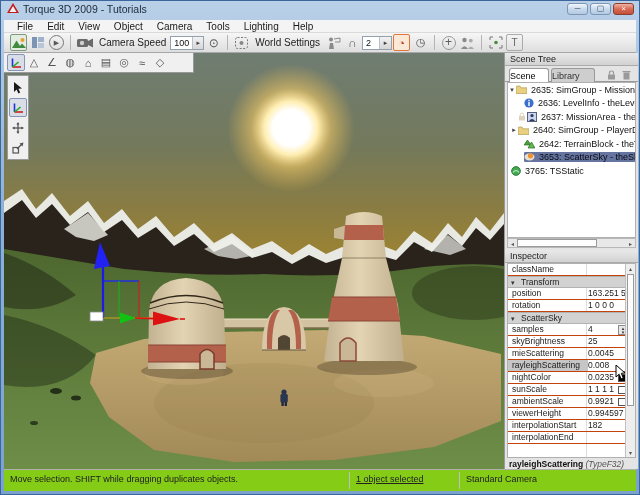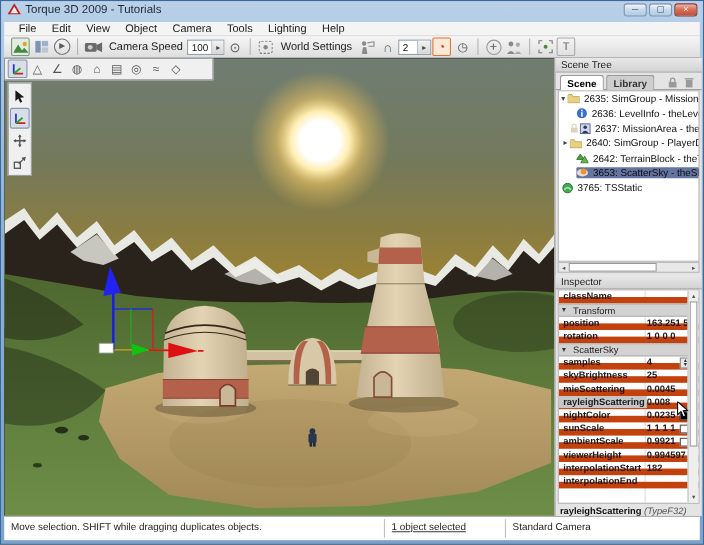--- a/index.html
+++ b/index.html
@@ -48,56 +48,56 @@
     box-sizing:border-box;padding:1px;}
   .pbtn{width:18px;height:19px;display:flex;align-items:center;justify-content:center;margin:1px auto;
     border:1px solid transparent;border-radius:2px;box-sizing:border-box;}
   .pbtn.sel{background:#d8dde6;border-color:#8495b5;}
   
   .rpanel{position:absolute;left:500px;top:0;width:134px;height:100%;background:#e4e4e4;
     border-left:1px solid #9a9a9a;box-sizing:border-box;}
   .phdr{height:13px;background:linear-gradient(#e9e9e9,#d2d2d2);border-bottom:1px solid #aaa;
     font-size:9px;color:#222;padding:1px 0 0 5px;box-sizing:border-box;}
   .tabs{position:absolute;left:0;top:13px;right:0;height:16px;border-bottom:1px solid #9a9a9a;box-sizing:border-box;}
-  .tab{position:absolute;top:2px;height:14px;font-size:9px;text-align:center;line-height:14px;
-    border:1px solid #9a9a9a;border-bottom:none;border-radius:3px 3px 0 0;box-sizing:border-box;font-weight:bold;}
+  .tab{position:absolute;top:2px;height:14px;font-size:9px;line-height:14px;
+    border:1px solid #9a9a9a;border-bottom:none;border-radius:3px 3px 0 0;box-sizing:border-box;}
   .tab.active{background:#fff;z-index:2;}
   .tab.idle{background:#cecece;color:#333;}
   .treelist{position:absolute;left:2px;top:29px;right:2px;height:156px;background:#fff;
     border:1px solid #b0b0b0;box-sizing:border-box;overflow:hidden;}
   .trow{height:13.5px;display:flex;align-items:center;white-space:nowrap;overflow:hidden;font-size:9px;color:#111;}
   .trow .lbl{padding-left:3px;}
   .texp{width:8px;font-size:7px;color:#444;text-align:center;flex:none;}
   .tico{flex:none;margin-right:1px;}
   .sel-row{background:#66759f;border-radius:1px;display:flex;align-items:center;color:#0a0a14;padding-right:4px;}
   .hscroll{position:absolute;left:2px;right:2px;top:185px;height:10px;background:#e8e8e8;border:1px solid #b8b8b8;
     box-sizing:border-box;display:flex;align-items:center;font-size:6px;color:#555;}
   .hthumb{height:6px;background:#fdfdfd;border:1px solid #9a9a9a;flex:none;}
   
   .insp-body{position:absolute;left:2px;right:2px;top:210px;height:195px;background:#fff;
     border:1px solid #b0b0b0;box-sizing:border-box;overflow:hidden;}
-  .irow{position:relative;height:12px;border-bottom:6px solid #c2410c;box-sizing:border-box;font-size:8.5px;color:#1a1a1a;font-weight:bold;}
+  .irow{position:relative;height:12px;border-bottom:1px solid #c2410c;box-sizing:border-box;font-size:8.5px;color:#1a1a1a;}
   .irow .lab{position:absolute;left:4px;top:0;width:72px;line-height:11px;overflow:hidden;white-space:nowrap;}
   .irow .val{position:absolute;left:80px;top:0;width:38px;line-height:11px;overflow:hidden;white-space:nowrap;}
   .irow.hl .lab{background:#c6c6c6;left:0;padding-left:4px;width:76px;}
   .isec{position:relative;height:12px;background:#d2d2d2;border-top:1px solid #b2b2b2;border-bottom:1px solid #b2b2b2;
     box-sizing:border-box;font-size:8.5px;color:#222;line-height:10px;padding-left:13px;}
   .isec .arr{position:absolute;left:3px;top:0;font-size:7px;color:#333;line-height:11px;}
   .coldiv{position:absolute;left:78px;top:0;bottom:0;width:1px;background:#dcdcdc;}
   .swatch{position:absolute;left:110px;top:2px;width:8px;height:8px;border:1px solid #555;box-sizing:border-box;}
   .sw-b{background:#000;} .sw-w{background:#fff;}
   .stepper{position:absolute;left:110px;top:1px;width:10px;height:10px;border:1px solid #8a8a8a;background:#e8e8e8;
     font-size:5px;line-height:4px;text-align:center;color:#333;box-sizing:border-box;}
   .vscroll{position:absolute;right:0;top:0;bottom:0;width:10px;background:#eee;border-left:1px solid #c0c0c0;
     box-sizing:border-box;font-size:6px;color:#555;text-align:center;}
   .vthumb{position:absolute;left:1px;right:1px;background:#fdfdfd;border:1px solid #9a9a9a;}
   .ifooter{position:absolute;left:4px;right:2px;top:406px;font-size:8.5px;color:#111;white-space:nowrap;overflow:hidden;}
   .ifooter b{font-weight:bold;} .ifooter i{color:#555;}
   
-  .statusbar{position:absolute;left:0;right:0;bottom:0;height:22px;background:#ffffff;
+  .statusbar{position:absolute;left:0;right:0;bottom:0;height:22px;background:#84cc16;
     border-top:1px solid #b0b0b0;font-size:9px;color:#222;box-sizing:border-box;}
   .statusbar .cell{position:absolute;top:4px;white-space:nowrap;overflow:hidden;}
   .sdiv{position:absolute;top:2px;bottom:2px;width:1px;background:#c0c0c0;}
   .glyph{font-size:10px;color:#5a5a5a;}
 </style>
 </head>
 <body>
 
 <div class="frame">
 

